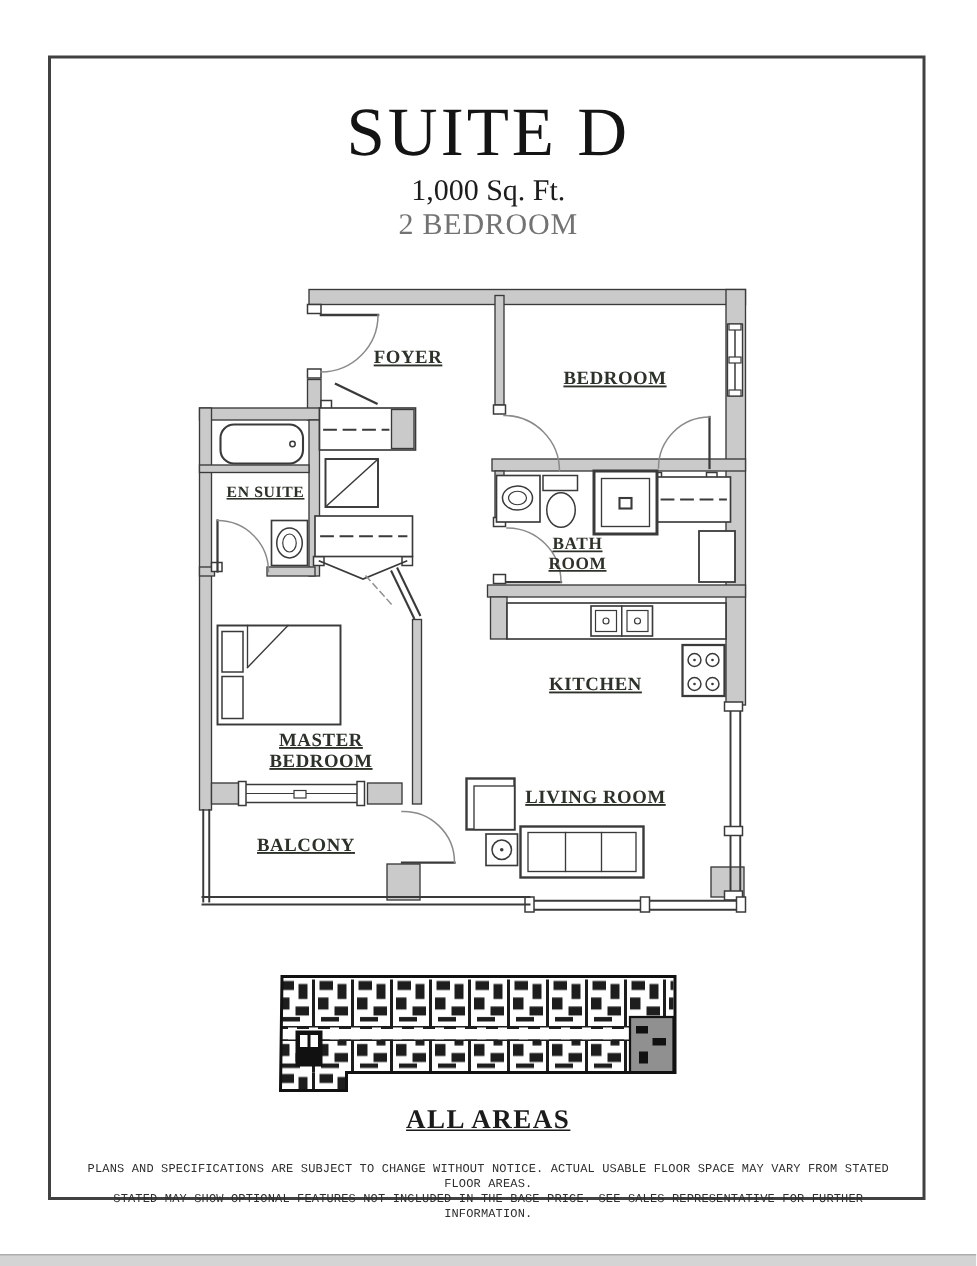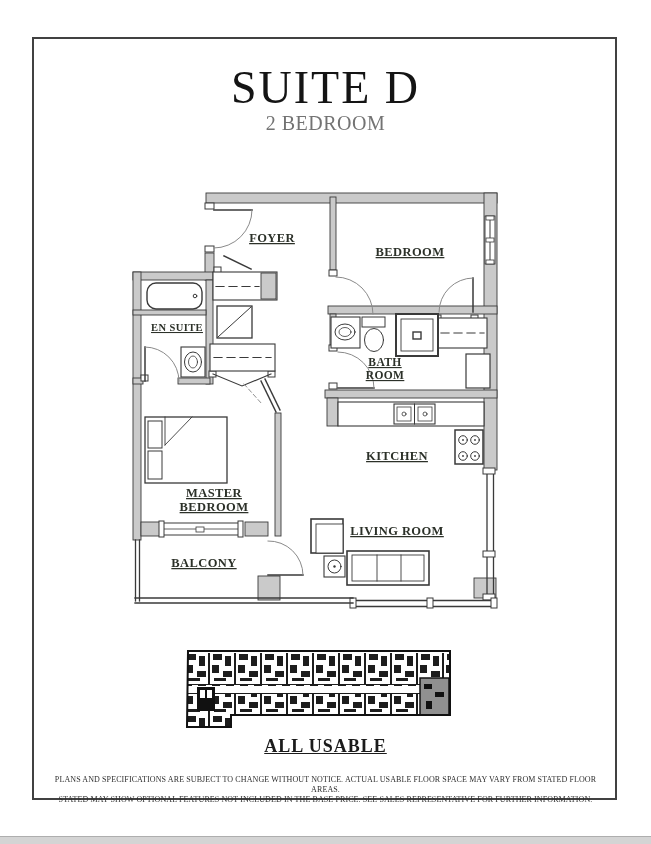--- a/index.html
+++ b/index.html
@@ -10,34 +10,35 @@
   .header{position:absolute;left:0;top:64px;width:651px;text-align:center;}
   .title{font-size:46px;letter-spacing:2px;color:#141414;line-height:48px;}
   .subline{font-size:20px;color:#1c1c1c;line-height:23px;margin-top:4px;}
   .subline2{font-size:20px;color:#737373;line-height:23px;letter-spacing:.5px;}
   .plan-svg{position:absolute;left:0;top:0;width:651px;height:844px;}
   .room-label{font-family:"Liberation Serif",serif;font-weight:bold;fill:#2c3129;
         text-decoration:underline;letter-spacing:.4px;}
   .allfloors{position:absolute;left:0;top:736px;width:651px;text-align:center;
         font-size:18px;letter-spacing:1px;color:#1b1b1b;text-decoration:underline;font-weight:bold;}
   .disclaimer{position:absolute;left:45px;top:775px;width:561px;text-align:center;
-        font-family:Liberation Serif, serif;font-size:8px;line-height:10px;
+        font-family:Liberation Mono, monospace;font-size:8px;line-height:10px;
         color:#2f2f2f;letter-spacing:.1px;}
   .bottom-bar{position:absolute;left:0;bottom:0;width:651px;height:7px;
         background:#d4d4d4;border-top:1px solid #aeaeae;}
 </style>
 </head>
 <body>
 
 <div class="page">
 
   <div class="border-frame"></div>
 
   <div class="header">
     <div class="title">SUITE D</div>
+    <div class="subline">1,000 Sq. Ft.</div>
     <div class="subline2">2 BEDROOM</div>
   </div>
 
   <svg class="plan-svg" viewBox="0 0 651 844">
     <defs>
       <pattern id="units" width="26" height="31" patternUnits="userSpaceOnUse">
         <rect width="26" height="31" fill="#ffffff"></rect>
         <rect x="0" y="0" width="2" height="31" fill="#1d1d1d"></rect>
         <rect x="5" y="3" width="9" height="6" fill="#1d1d1d"></rect>
         <rect x="17" y="5" width="6" height="10" fill="#1d1d1d"></rect>
@@ -281,21 +282,21 @@
       <g>
         <rect x="420" y="678" width="29" height="37" fill="#909090" stroke="#111111" stroke-width="1.5"></rect>
         <rect x="424" y="684" width="8" height="5" fill="#111111"></rect>
         <rect x="435" y="692" width="9" height="5" fill="#111111"></rect>
         <rect x="426" y="701" width="6" height="8" fill="#111111"></rect>
       </g>
       <path d="M188,651 H450 V715 H231 V727 H187 Z" fill="none" stroke="#111111" stroke-width="2"></path>
     </g>
   </svg>
 
-  <div class="allfloors">ALL USABLE</div>
+  <div class="allfloors">ALL AREAS</div>
 
   <div class="disclaimer">
     <div>PLANS AND SPECIFICATIONS ARE SUBJECT TO CHANGE WITHOUT NOTICE. ACTUAL USABLE FLOOR SPACE MAY VARY FROM STATED FLOOR AREAS.</div>
     <div>STATED MAY SHOW OPTIONAL FEATURES NOT INCLUDED IN THE BASE PRICE. SEE SALES REPRESENTATIVE FOR FURTHER INFORMATION.</div>
   </div>
 
   <div class="bottom-bar"></div>
 </div>
 
 </body></html>

